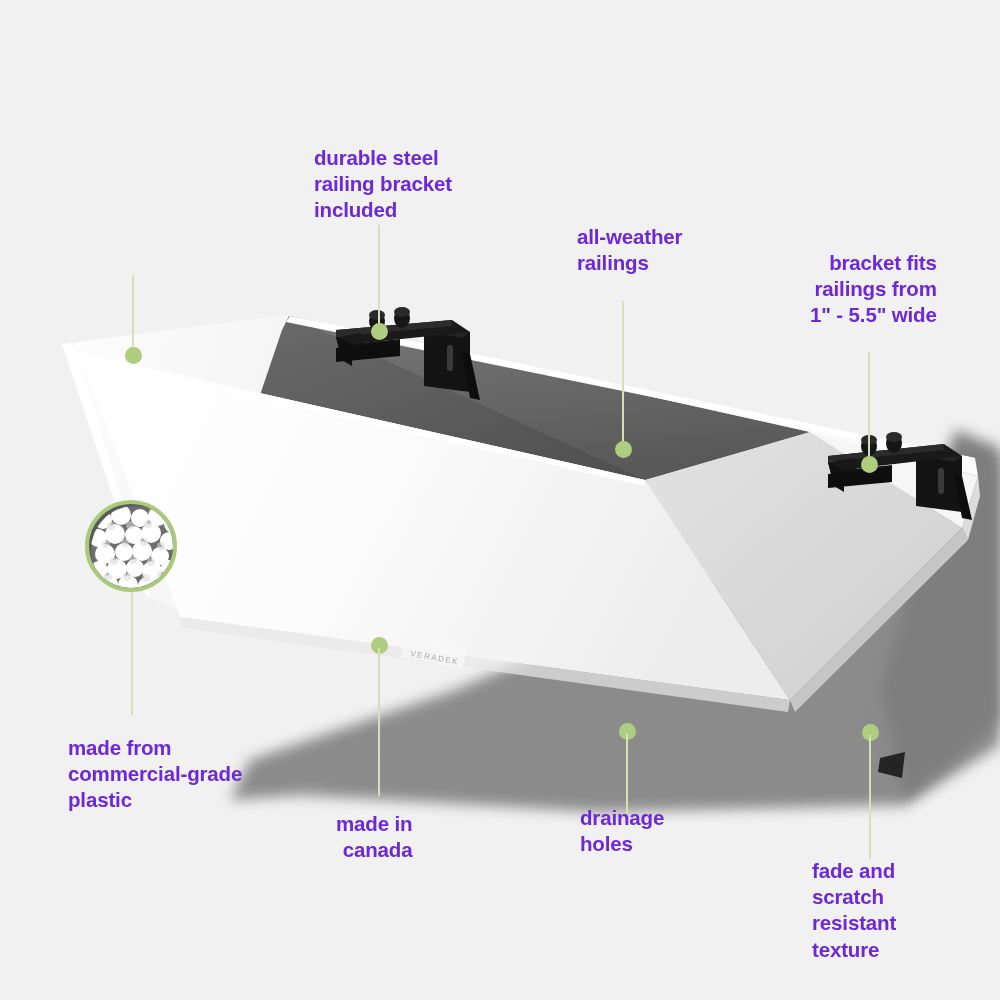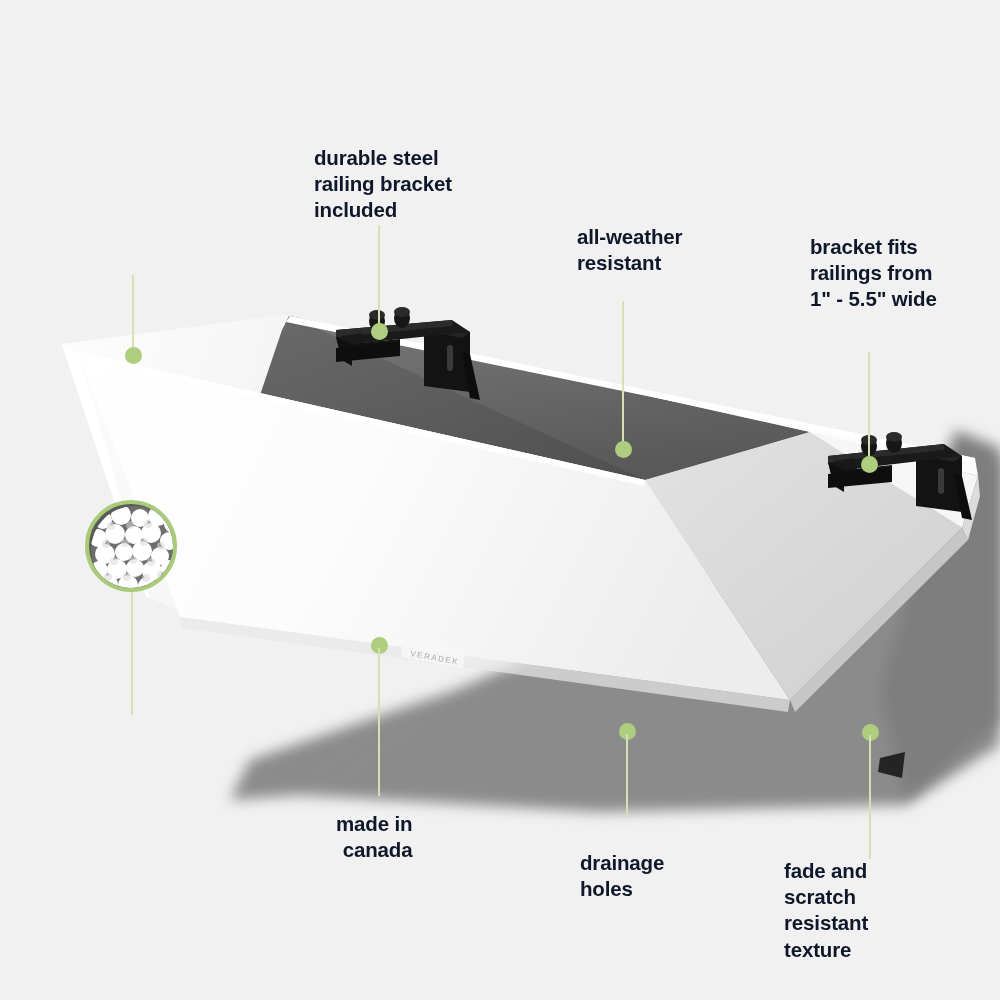--- a/index.html
+++ b/index.html
@@ -22,21 +22,21 @@
   #product {
     position: absolute;
     inset: 0;
     width: 1000px;
     height: 1000px;
   }
 
   
   .callout {
     position: absolute;
-    color: #0f172a;
+    color: #6d28d9;
     font-size: 20.5px;
     line-height: 1.28;
     font-weight: 600;
     letter-spacing: -0.15px;
     white-space: pre-line;
     margin: 0;
   }
   .callout.align-right { text-align: left; }
 
   
@@ -291,31 +291,34 @@
       </g>
     </svg>
   </div>
 
 
   <p class="callout" style="left:314px; top:145px;">durable steel
 railing bracket
 included</p>
 
   <p class="callout" style="left:577px; top:224px;">all-weather
-resistant</p>
-
-  <p class="callout align-right" style="left:810px; top:234px;">bracket fits
+railings</p>
+
+  <p class="callout align-right" style="left:810px; top:250px;text-align:right;">bracket fits
 railings from
 1" - 5.5" wide</p>
 
+  <p class="callout" style="left:68px; top:735px;">made from
+commercial-grade
+plastic</p>
 
   <p class="callout" style="left:336px; top:811px;text-align:right;">made in
 canada</p>
 
-  <p class="callout" style="left:580px; top:850px;">drainage
+  <p class="callout" style="left:580px; top:805px;">drainage
 holes</p>
 
-  <p class="callout" style="left:784px; top:858px;">fade and
+  <p class="callout" style="left:812px; top:858px;">fade and
 scratch
 resistant
 texture</p>
 
 </div>
 
 </body></html>

